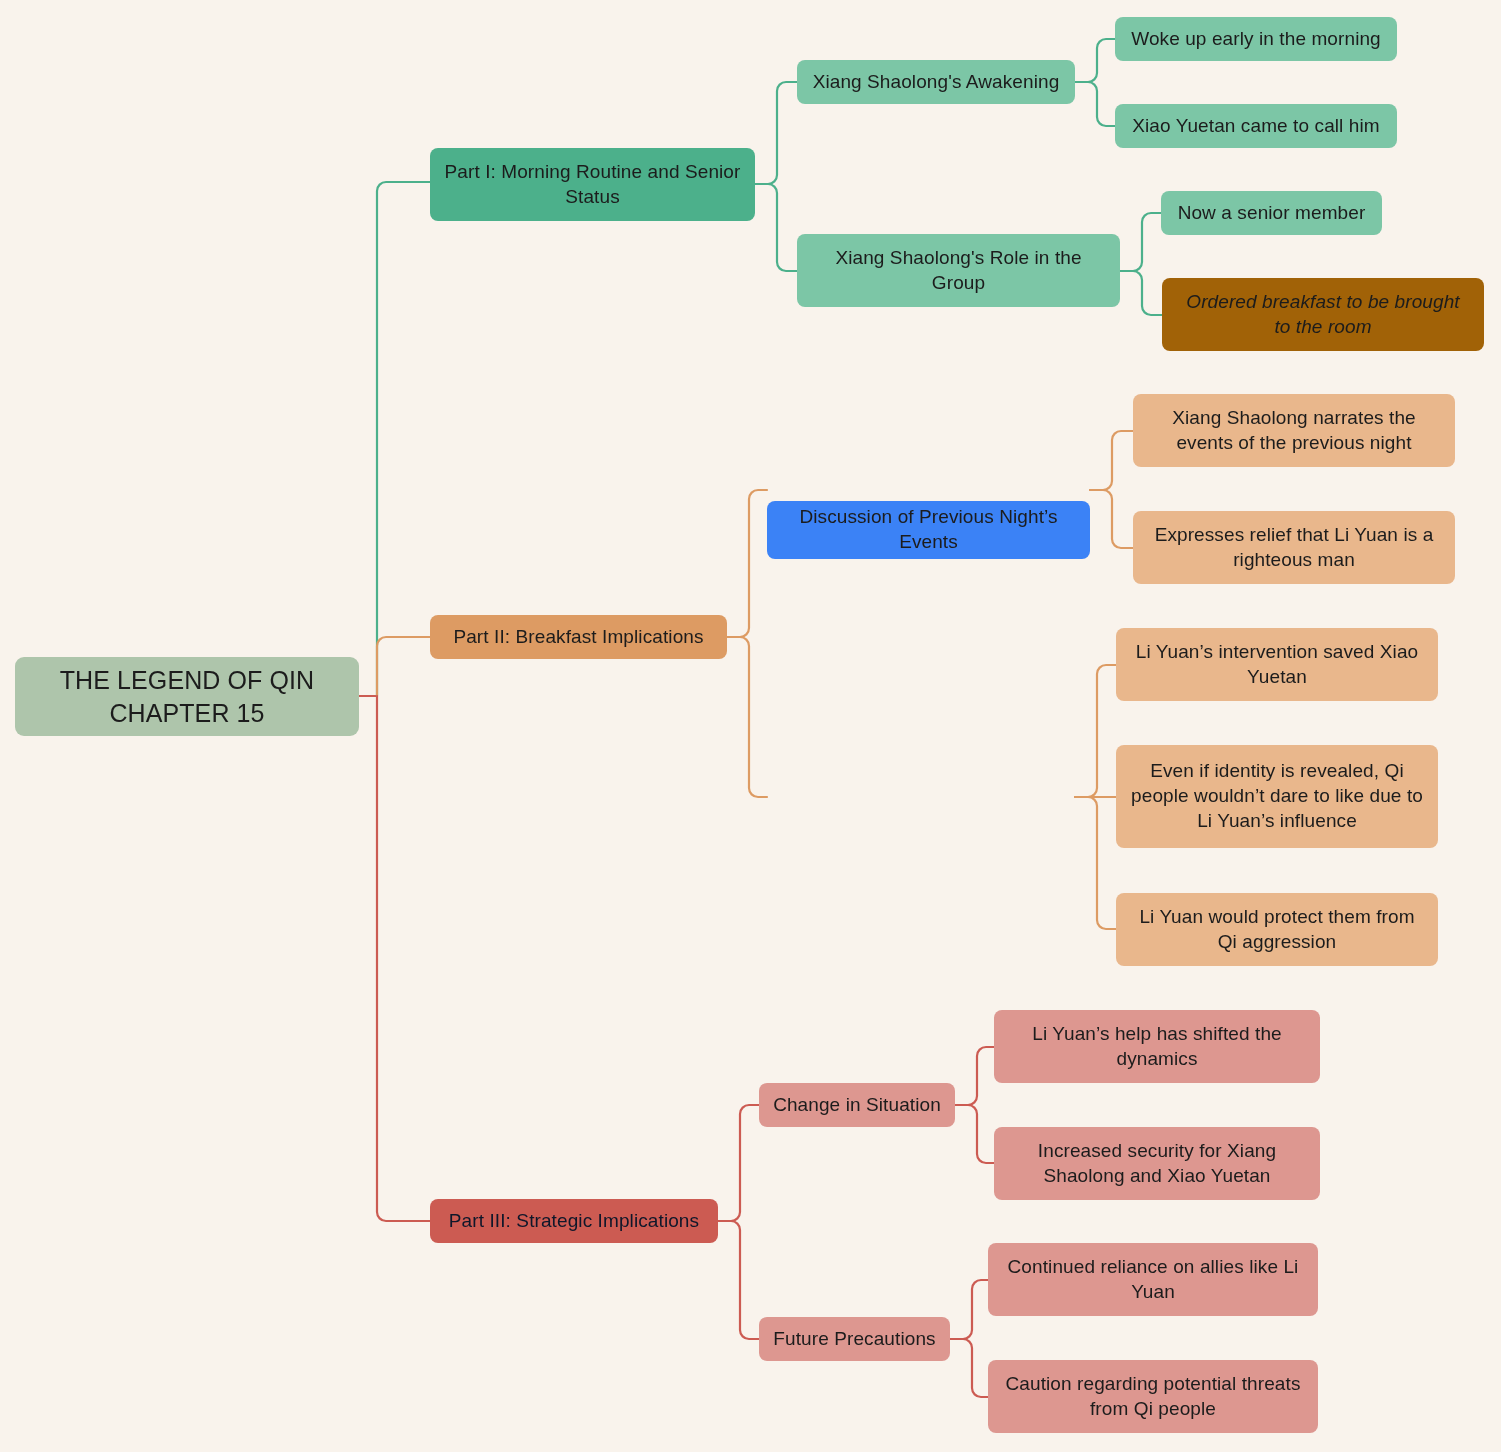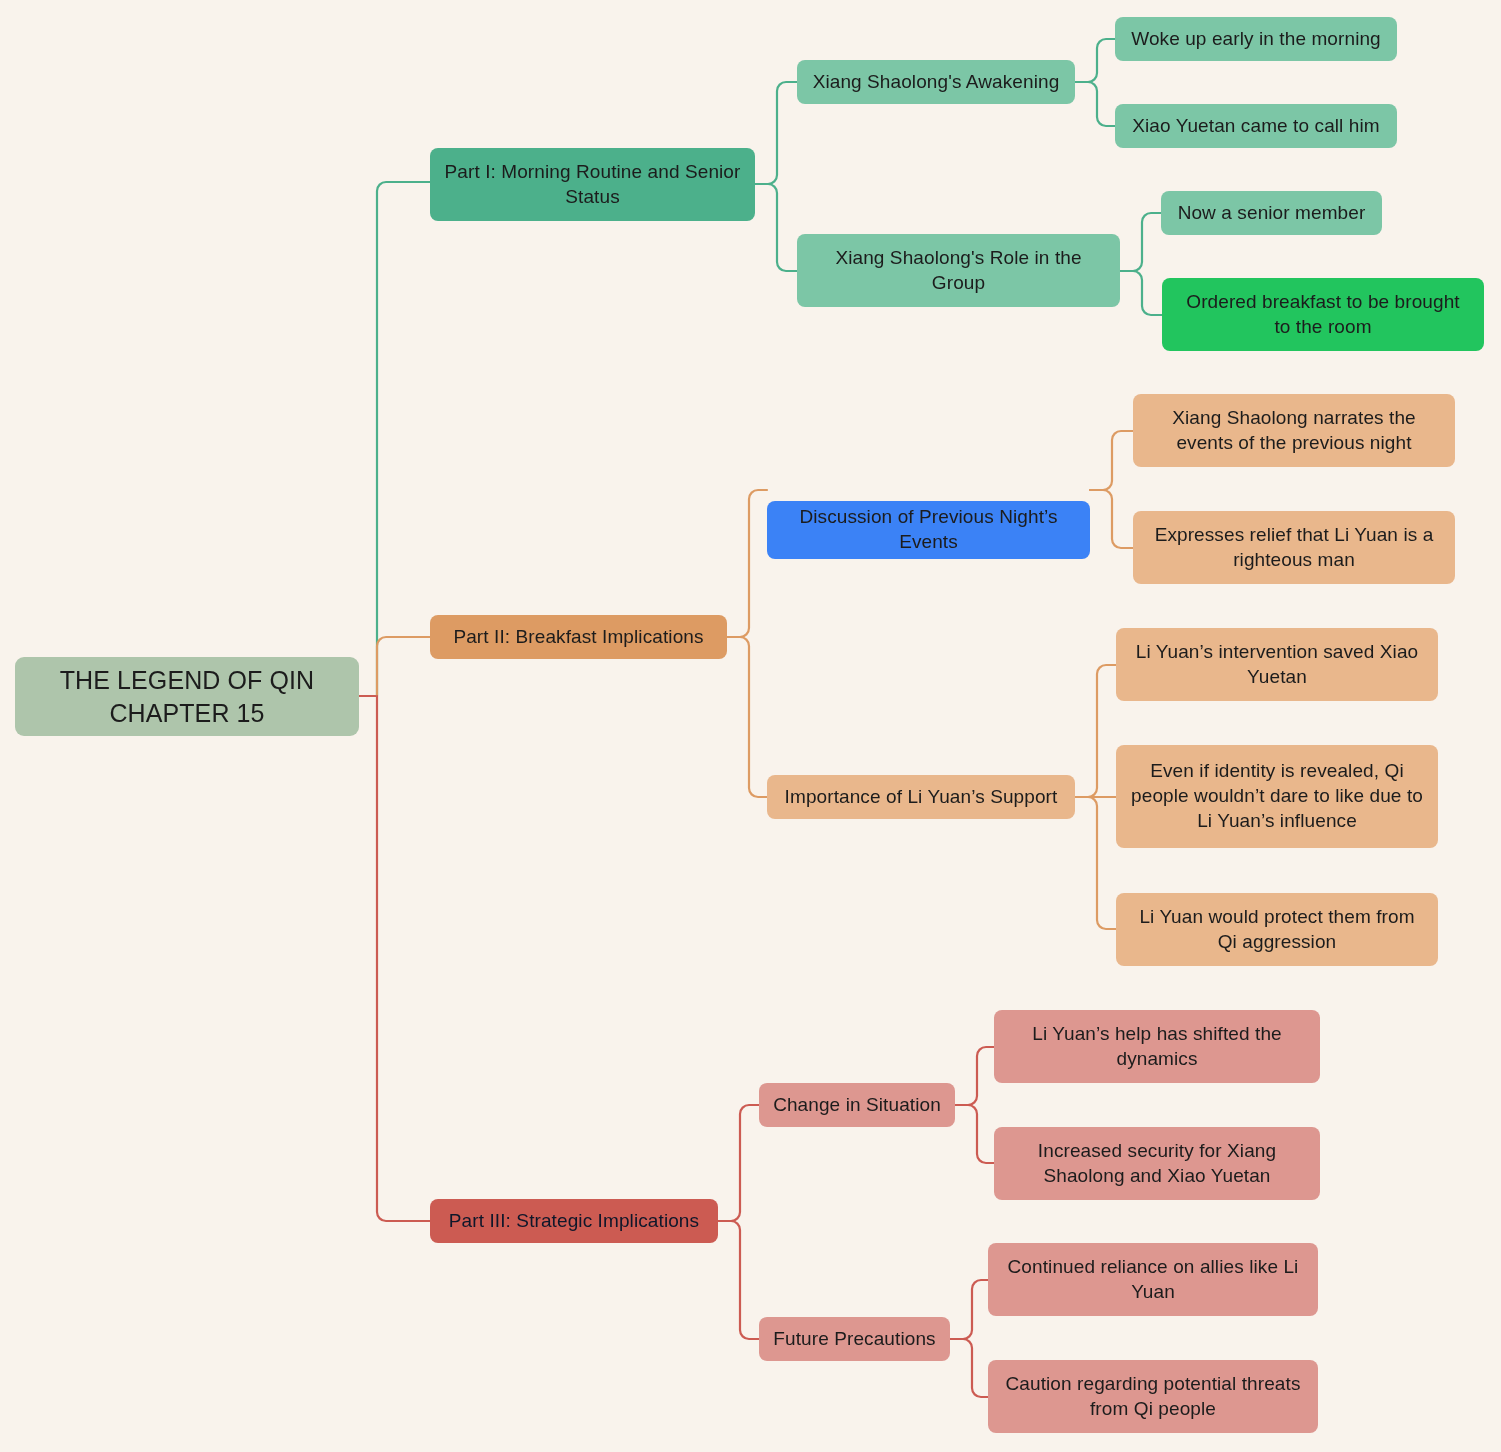--- a/index.html
+++ b/index.html
@@ -79,31 +79,30 @@
   <div class="node" style="left:797px; top:60px; width:278px; height:44px; background:#7cc6a6;">Xiang Shaolong's Awakening</div>
 
   <div class="node" style="left:1115px; top:17px; width:282px; height:44px; background:#7cc6a6;">Woke up early in the morning</div>
 
   <div class="node" style="left:1115px; top:104px; width:282px; height:44px; background:#7cc6a6;">Xiao Yuetan came to call him</div>
 
   <div class="node" style="left:797px; top:234px; width:323px; height:73px; background:#7cc6a6;">Xiang Shaolong's Role in the Group</div>
 
   <div class="node" style="left:1161px; top:191px; width:221px; height:44px; background:#7cc6a6;">Now a senior member</div>
 
-  <div class="node" style="left:1162px; top:278px; width:322px; height:73px; background:#22c55e;">Ordered breakfast to be brought to the room</div>
+  <div class="node" style="left:1162px; top:278px; width:322px; height:73px; background:#a16207;font-style:italic;">Ordered breakfast to be brought to the room</div>
 
   <div class="node" style="left:430px; top:615px; width:297px; height:44px; background:#dd9b63;">Part II: Breakfast Implications</div>
 
   <div class="node" style="left:767px; top:453px; width:323px; height:58px; background:#3b82f6;margin-top:48px;">Discussion of Previous Night’s Events</div>
 
   <div class="node" style="left:1133px; top:394px; width:322px; height:73px; background:#e9b78c;">Xiang Shaolong narrates the events of the previous night</div>
 
   <div class="node" style="left:1133px; top:511px; width:322px; height:73px; background:#e9b78c;">Expresses relief that Li Yuan is a righteous man</div>
 
-  <div class="node" style="left:767px; top:775px; width:308px; height:44px; background:#e9b78c;">Importance of Li Yuan’s Support</div>
 
   <div class="node" style="left:1116px; top:628px; width:322px; height:73px; background:#e9b78c;">Li Yuan’s intervention saved Xiao Yuetan</div>
 
   <div class="node" style="left:1116px; top:745px; width:322px; height:103px; background:#e9b78c;">Even if identity is revealed, Qi people wouldn’t dare to like due to Li Yuan’s influence</div>
 
   <div class="node" style="left:1116px; top:893px; width:322px; height:73px; background:#e9b78c;">Li Yuan would protect them from Qi aggression</div>
 
   <div class="node white-tx" style="left:430px; top:1199px; width:288px; height:44px; background:#cc5b52;">Part III: Strategic Implications</div>
 
   <div class="node" style="left:759px; top:1083px; width:196px; height:44px; background:#dd9790;">Change in Situation</div>

